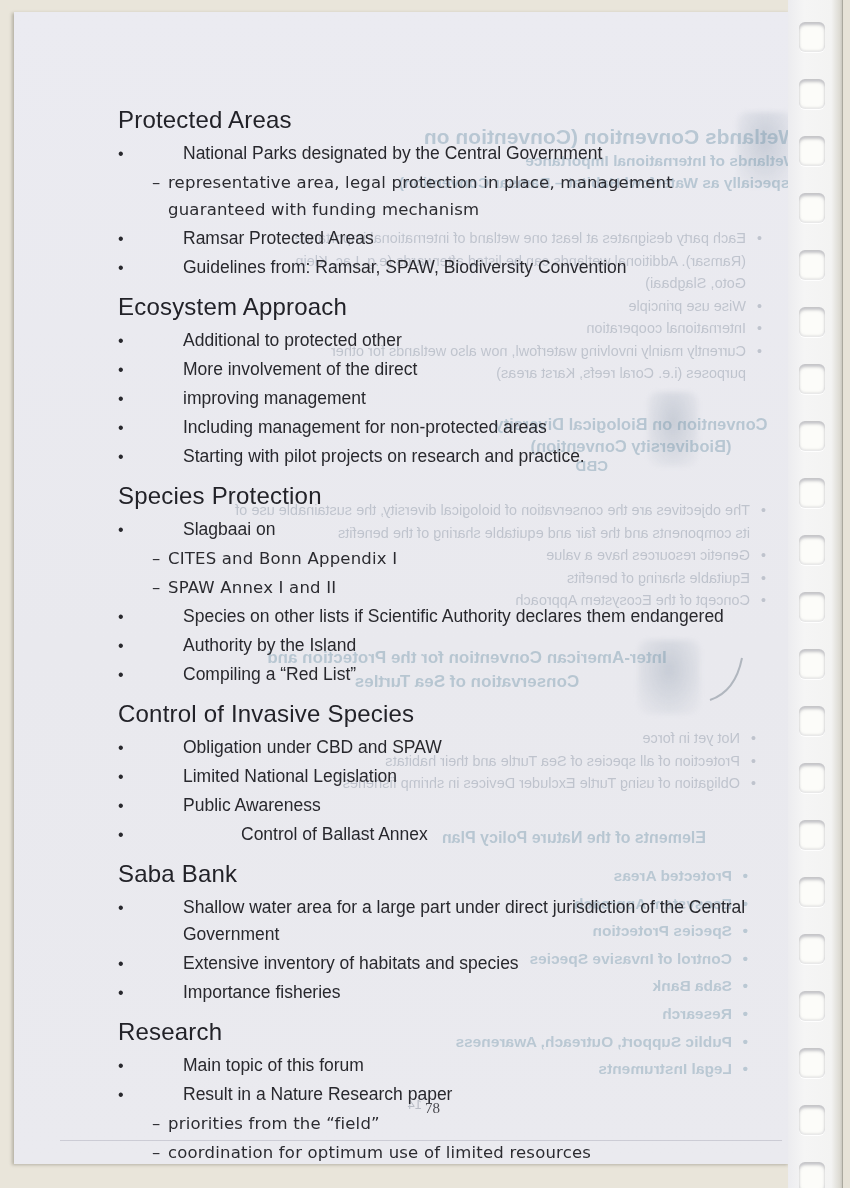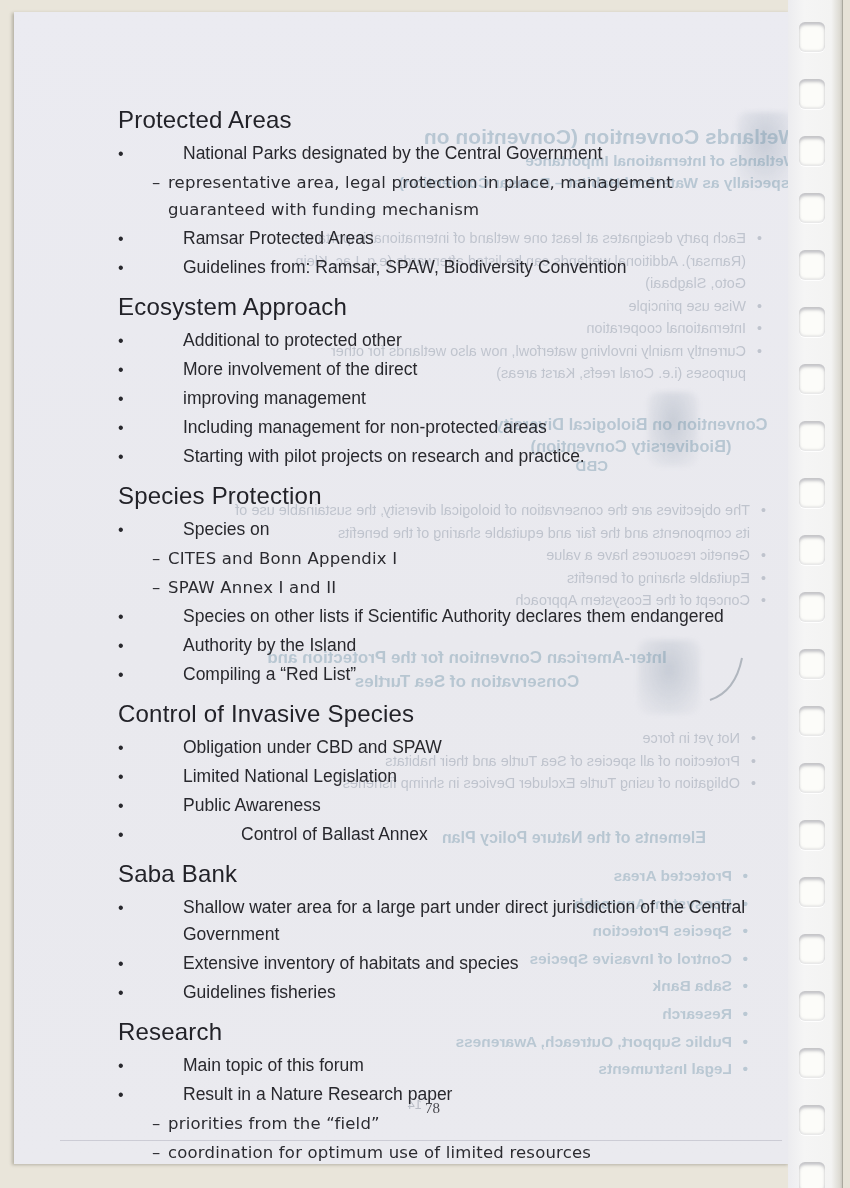--- a/index.html
+++ b/index.html
@@ -258,21 +258,21 @@
       </div>
       <div class="item">
         <span class="marker">•</span>
         <span class="txt">Starting with pilot projects on research and practice.</span>
       </div>
     </div>
     <div class="section">
       <div class="heading">Species Protection</div>
       <div class="item">
         <span class="marker">•</span>
-        <span class="txt">Species on</span>
+        <span class="txt">Slagbaai on</span>
       </div>
       <div class="subitem">
         <span class="marker">–</span>
         <span class="txt">CITES and Bonn Appendix I</span>
       </div>
       <div class="subitem">
         <span class="marker">–</span>
         <span class="txt">SPAW Annex I and II</span>
       </div>
       <div class="item">
@@ -313,21 +313,21 @@
         <span class="marker">•</span>
         <span class="txt">Shallow water area for a large part under direct jurisdiction of the Central
 Government</span>
       </div>
       <div class="item">
         <span class="marker">•</span>
         <span class="txt">Extensive inventory of habitats and species</span>
       </div>
       <div class="item">
         <span class="marker">•</span>
-        <span class="txt">Guidelines fisheries</span>
+        <span class="txt">Importance fisheries</span>
       </div>
     </div>
     <div class="section">
       <div class="heading">Research</div>
       <div class="item">
         <span class="marker">•</span>
         <span class="txt">Main topic of this forum</span>
       </div>
       <div class="item">
         <span class="marker">•</span>

